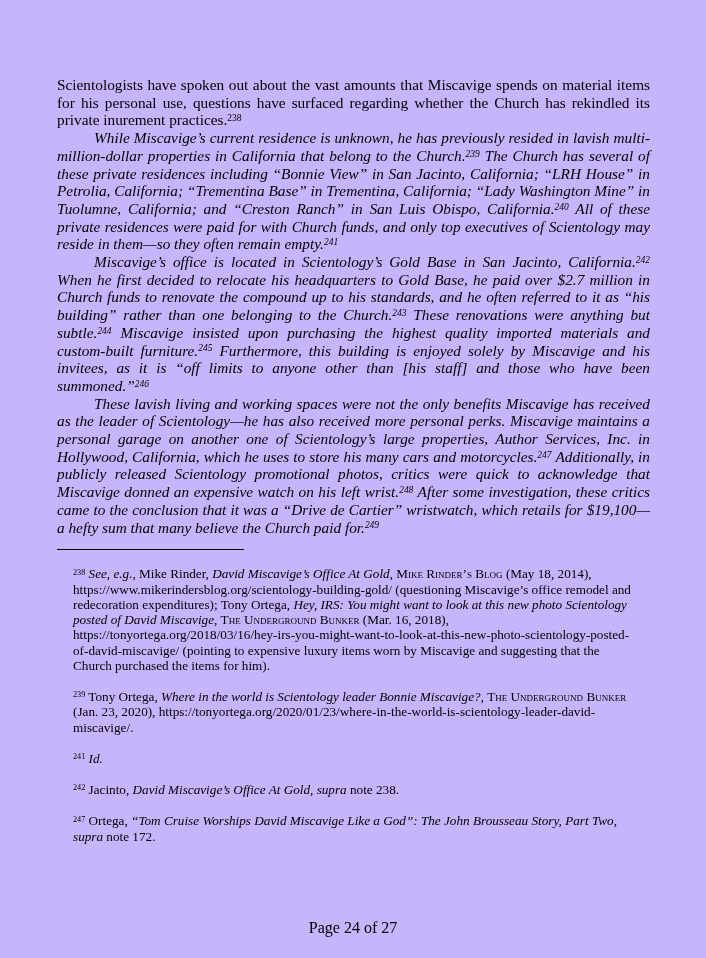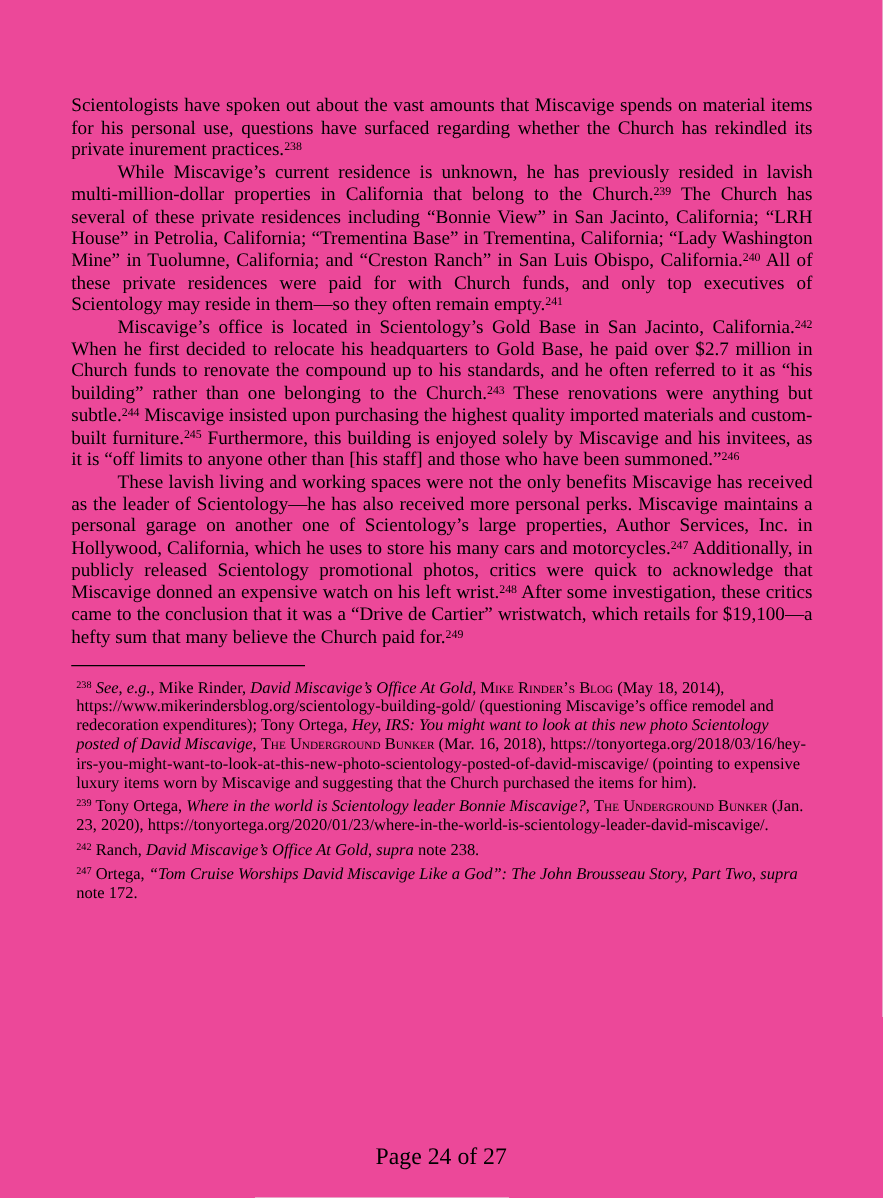--- a/index.html
+++ b/index.html
@@ -1,82 +1,83 @@
 <!DOCTYPE html>
 <html><head>
 <meta charset="utf-8">
 <style>
   html, body { margin: 0; padding: 0; background: #e8e8e8; }
   .page {
     position: relative;
     width: 706px;
     height: 958px;
-    background: #ec4899;
+    background: #c4b5fd;
     font-family: "Liberation Serif", serif;
     color: #000000;
     overflow: hidden;
     margin: 0 auto;
   }
   .content {
     position: absolute;
     top: 76px;
     left: 57px;
     width: 593px;
   }
   .para {
     margin: 0;
     font-size: 15.3px;
     line-height: 17.7px;
     text-align: justify;
   }
-  .para.indent { text-indent: 37px; }
+  .para.indent { text-indent: 37px; font-style: italic; }
   sup.supref, sup.fnnum {
     font-size: 0.62em;
     line-height: 0;
     position: relative;
     top: -0.45em;
     vertical-align: baseline;
   }
   .fnsep {
     width: 187px;
     height: 0;
     border-top: 1.5px solid #000;
     margin: 13px 0 9px 0;
   }
   .fn {
-    margin: 4px;
+    margin: 16px;
     font-size: 13.2px;
     line-height: 15.25px;
     text-align: left;
     overflow-wrap: break-word;
   }
   .it { font-style: italic; }
   .sc { font-variant: small-caps; }
   .footer {
     position: absolute;
     bottom: 21px;
     left: 0;
     width: 100%;
     text-align: center;
-    font-size: 19px;
+    font-size: 16px;
   }
 </style>
 </head>
 <body>
 
 <div class="page">
   <div class="content">
     <div id="body-container">
         <p class="para"><span class="">Scientologists have spoken out about the vast amounts that Miscavige spends on material items for his personal use, questions have surfaced regarding whether the Church has rekindled its private inurement practices.</span><sup class="supref">238</sup></p>
         <p class="para indent"><span class="">While Miscavige’s current residence is unknown, he has previously resided in lavish multi-million-dollar properties in California that belong to the Church.</span><sup class="supref">239</sup><span class=""> The Church has several of these private residences including “Bonnie View” in San Jacinto, California; “LRH House” in Petrolia, California; “Trementina Base” in Trementina, California; “Lady Washington Mine” in Tuolumne, California; and “Creston Ranch” in San Luis Obispo, California.</span><sup class="supref">240</sup><span class=""> All of these private residences were paid for with Church funds, and only top executives of Scientology may reside in them—so they often remain empty.</span><sup class="supref">241</sup></p>
         <p class="para indent"><span class="">Miscavige’s office is located in Scientology’s Gold Base in San Jacinto, California.</span><sup class="supref">242</sup><span class=""> When he first decided to relocate his headquarters to Gold Base, he paid over $2.7 million in Church funds to renovate the compound up to his standards, and he often referred to it as “his building” rather than one belonging to the Church.</span><sup class="supref">243</sup><span class=""> These renovations were anything but subtle.</span><sup class="supref">244</sup><span class=""> Miscavige insisted upon purchasing the highest quality imported materials and custom-built furniture.</span><sup class="supref">245</sup><span class=""> Furthermore, this building is enjoyed solely by Miscavige and his invitees, as it is “off limits to anyone other than [his staff] and those who have been summoned.”</span><sup class="supref">246</sup></p>
         <p class="para indent"><span class="">These lavish living and working spaces were not the only benefits Miscavige has received as the leader of Scientology—he has also received more personal perks. Miscavige maintains a personal garage on another one of Scientology’s large properties, Author Services, Inc. in Hollywood, California, which he uses to store his many cars and motorcycles.</span><sup class="supref">247</sup><span class=""> Additionally, in publicly released Scientology promotional photos, critics were quick to acknowledge that Miscavige donned an expensive watch on his left wrist.</span><sup class="supref">248</sup><span class=""> After some investigation, these critics came to the conclusion that it was a “Drive de Cartier” wristwatch, which retails for $19,100—a hefty sum that many believe the Church paid for.</span><sup class="supref">249</sup></p>
       </div>
     <div class="fnsep"></div>
     <div id="footnotes-container">
         <p class="fn"><sup class="fnnum">238</sup> <span class="it">See, e.g.,</span><span class=""> Mike Rinder, </span><span class="it">David Miscavige’s Office At Gold</span><span class="">, </span><span class="sc">Mike Rinder’s Blog</span><span class=""> (May 18, 2014), https://www.mikerindersblog.org/scientology-building-gold/ (questioning Miscavige’s office remodel and redecoration expenditures); Tony Ortega, </span><span class="it">Hey, IRS: You might want to look at this new photo Scientology posted of David Miscavige</span><span class="">, </span><span class="sc">The Underground Bunker</span><span class=""> (Mar. 16, 2018), https://tonyortega.org/2018/03/16/hey-irs-you-might-want-to-look-at-this-new-photo-scientology-posted-of-david-miscavige/ (pointing to expensive luxury items worn by Miscavige and suggesting that the Church purchased the items for him).</span></p>
         <p class="fn"><sup class="fnnum">239</sup> <span class="">Tony Ortega, </span><span class="it">Where in the world is Scientology leader Bonnie Miscavige?</span><span class="">, </span><span class="sc">The Underground Bunker</span><span class=""> (Jan. 23, 2020), https://tonyortega.org/2020/01/23/where-in-the-world-is-scientology-leader-david-miscavige/.</span></p>
-        <p class="fn"><sup class="fnnum">242</sup> <span class="">Ranch, </span><span class="it">David Miscavige’s Office At Gold</span><span class="">, </span><span class="it">supra</span><span class=""> note 238.</span></p>
+        <p class="fn"><sup class="fnnum">241</sup> <span class="it">Id.</span></p>
+        <p class="fn"><sup class="fnnum">242</sup> <span class="">Jacinto, </span><span class="it">David Miscavige’s Office At Gold</span><span class="">, </span><span class="it">supra</span><span class=""> note 238.</span></p>
         <p class="fn"><sup class="fnnum">247</sup> <span class="">Ortega, </span><span class="it">“Tom Cruise Worships David Miscavige Like a God”: The John Brousseau Story, Part Two</span><span class="">, </span><span class="it">supra</span><span class=""> note 172.</span></p>
       </div>
   </div>
   <div class="footer">Page 24 of 27</div>
 </div>
 
 </body></html>

